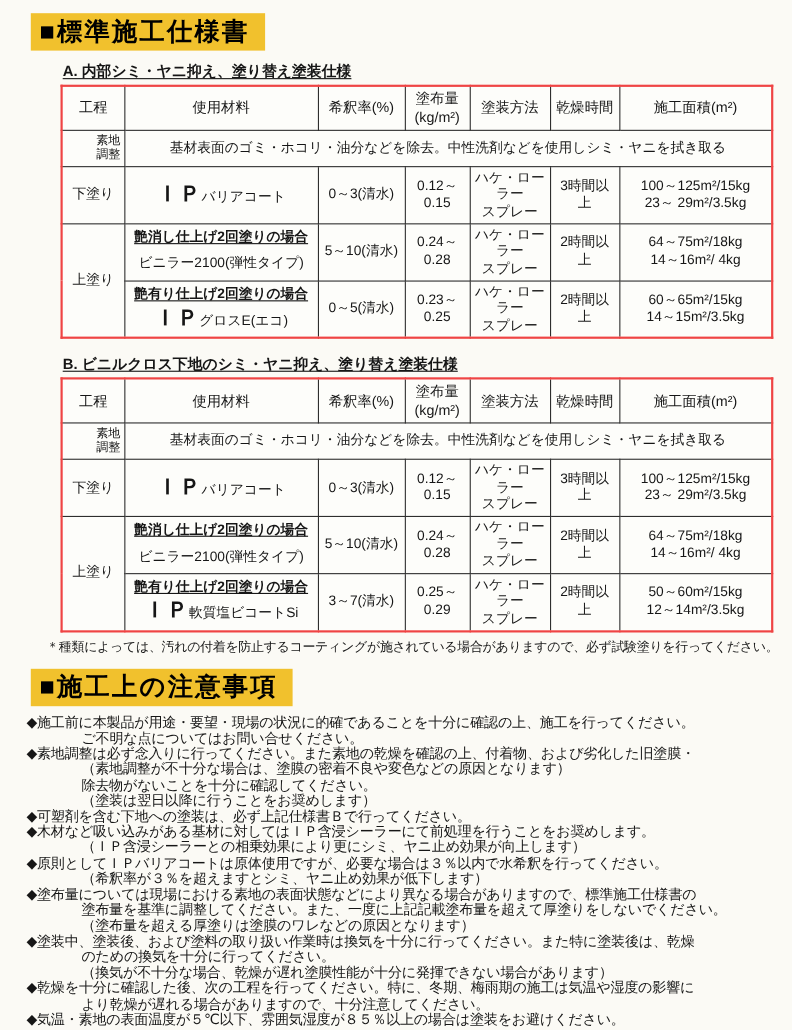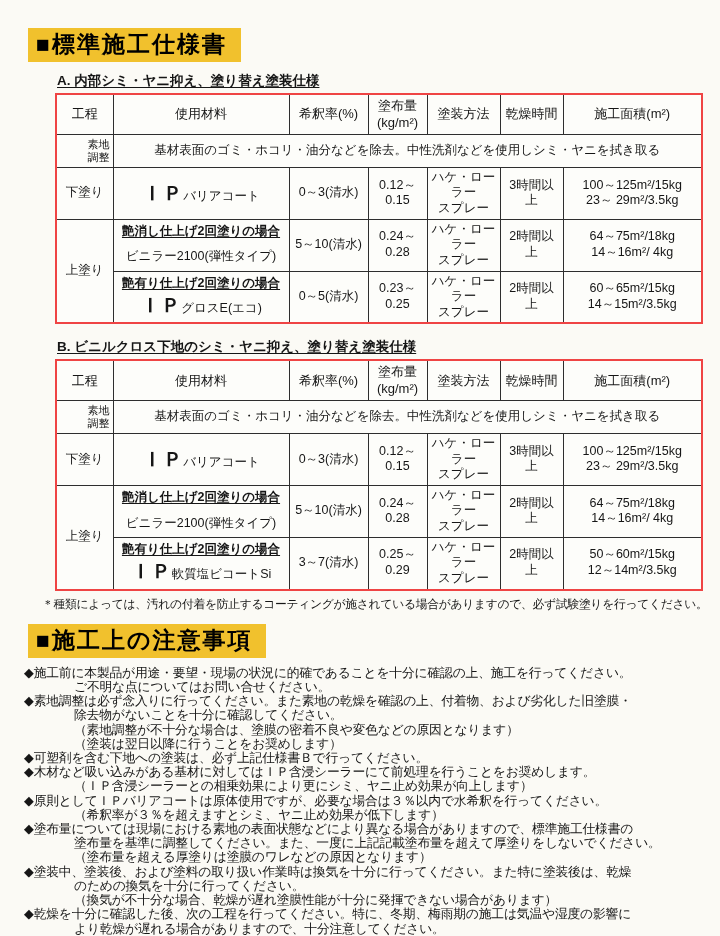--- a/index.html
+++ b/index.html
@@ -3,21 +3,21 @@
 <meta charset="utf-8">
 <style>
   * { margin: 0; padding: 0; box-sizing: border-box; }
   html, body { width: 720px; height: 936px; }
   body {
     font-family: "Liberation Sans", "DejaVu Sans", sans-serif;
     background: #fbfaf5;
     color: #161616;
     overflow: hidden;
   }
-  .page { width: 720px; height: 936px; padding-top: 28px; overflow: hidden; position: relative; }
+  .page { width: 720px; height: 936px; padding-top: 12px; overflow: hidden; position: relative; }
 
   
   .title-wrap { margin-left: 28px; }
   .title-band {
     display: inline-block;
     background: #f1c12d;
     color: #000;
     font-weight: bold;
     font-size: 23px;
     letter-spacing: 2px;
@@ -265,22 +265,22 @@
   <div class="footnote">＊種類によっては、汚れの付着を防止するコーティングが施されている場合がありますので、必ず試験塗りを行ってください。</div>
 
   <div class="title-wrap second">
     <span class="title-band">■施工上の注意事項</span>
   </div>
 
   <div class="notes">
     <div class="nl lead">◆施工前に本製品が用途・要望・現場の状況に的確であることを十分に確認の上、施工を行ってください。</div>
     <div class="nl cont">ご不明な点についてはお問い合せください。</div>
     <div class="nl lead">◆素地調整は必ず念入りに行ってください。また素地の乾燥を確認の上、付着物、および劣化した旧塗膜・</div>
+    <div class="nl cont">（素地調整が不十分な場合は、塗膜の密着不良や変色などの原因となります）</div>
     <div class="nl cont">除去物がないことを十分に確認してください。</div>
-    <div class="nl cont">（素地調整が不十分な場合は、塗膜の密着不良や変色などの原因となります）</div>
     <div class="nl cont">（塗装は翌日以降に行うことをお奨めします）</div>
     <div class="nl lead">◆可塑剤を含む下地への塗装は、必ず上記仕様書Ｂで行ってください。</div>
     <div class="nl lead">◆木材など吸い込みがある基材に対してはＩＰ含浸シーラーにて前処理を行うことをお奨めします。</div>
     <div class="nl cont">（ＩＰ含浸シーラーとの相乗効果により更にシミ、ヤニ止め効果が向上します）</div>
     <div class="nl lead">◆原則としてＩＰバリアコートは原体使用ですが、必要な場合は３％以内で水希釈を行ってください。</div>
     <div class="nl cont">（希釈率が３％を超えますとシミ、ヤニ止め効果が低下します）</div>
     <div class="nl lead">◆塗布量については現場における素地の表面状態などにより異なる場合がありますので、標準施工仕様書の</div>
     <div class="nl cont">塗布量を基準に調整してください。また、一度に上記記載塗布量を超えて厚塗りをしないでください。</div>
     <div class="nl cont">（塗布量を超える厚塗りは塗膜のワレなどの原因となります）</div>
     <div class="nl lead">◆塗装中、塗装後、および塗料の取り扱い作業時は換気を十分に行ってください。また特に塗装後は、乾燥</div>

